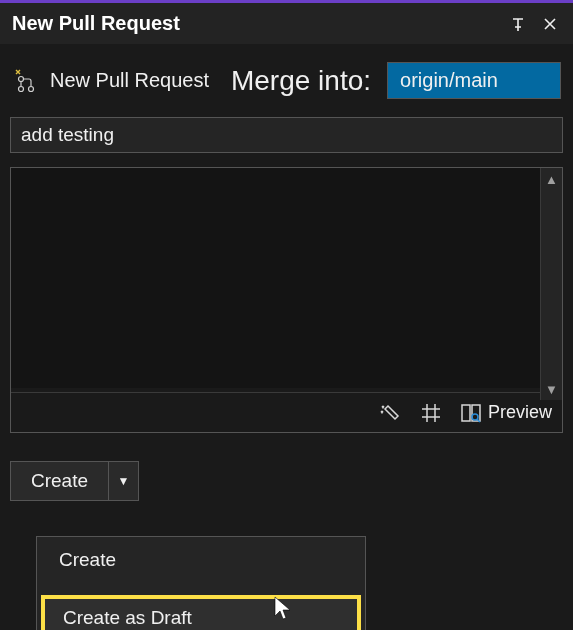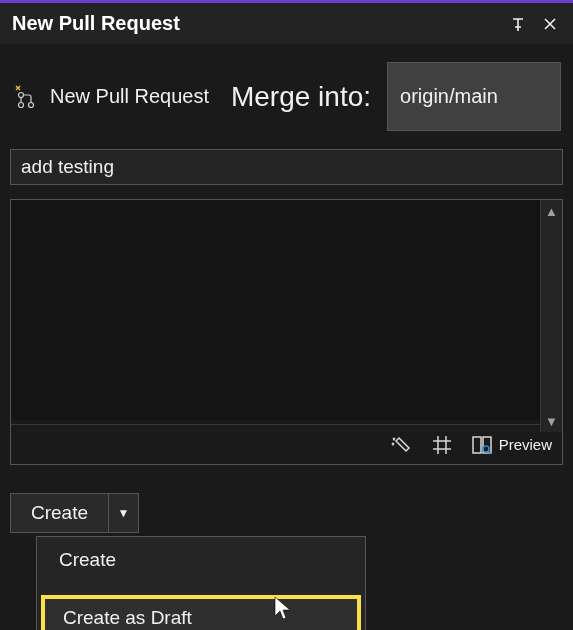--- a/index.html
+++ b/index.html
@@ -9,30 +9,30 @@
   .title-bar .title { font-size: 20px; font-weight: 600; color: #ffffff; flex: 0 0 auto; }
   .title-bar .spacer { flex: 1; }
   .title-bar .pin-icon, .title-bar .close-icon { width: 22px; height: 22px; display: flex; align-items: center; justify-content: center; cursor: pointer; color: #f0f0f0; }
   .pin-icon svg, .close-icon svg { stroke: #f0f0f0; stroke-width: 1.6; fill: none; }
   .content { padding: 18px 10px 10px 10px; }
   .header-row { display: flex; align-items: center; gap: 12px; margin-bottom: 18px; padding: 0 2px; }
   .pr-icon { width: 26px; height: 26px; display: flex; align-items: center; justify-content: center; }
   .pr-icon svg { stroke: #d0d0d0; stroke-width: 1.2; fill: none; }
   .header-label { font-size: 20px; color: #f0f0f0; }
   .merge-label { font-size: 28px; color: #f0f0f0; margin-left: 10px; }
-  .branch-box { border: 1px solid #555; padding: 22px 12px; font-size: 20px; color: #f0f0f0; background: #404040; margin-left: 4px; flex: 1; white-space: nowrap; overflow: hidden; }
+  .branch-box { border: 1px solid #555; padding: 6px 12px; font-size: 20px; color: #f0f0f0; background: #0369a1; margin-left: 4px; flex: 1; white-space: nowrap; overflow: hidden; }
   .title-input { width: 100%; border: 1px solid #555; background: #252525; color: #f0f0f0; font-size: 19px; padding: 8px 10px; height: 36px; outline: none; }
   .desc-wrap { position: relative; margin-top: 14px; border: 1px solid #555; }
   .desc-area { width: 100%; height: 220px; background: #141414; border: none; resize: none; color: #f0f0f0; font-size: 17px; padding: 8px; outline: none; }
   .scrollbar { position: absolute; right: 0; top: 0; bottom: 32px; width: 22px; background: #252525; display: flex; flex-direction: column; justify-content: space-between; border-left: 1px solid #3a3a3a; }
   .scroll-arrow { height: 22px; display: flex; align-items: center; justify-content: center; color: #a0a0a0; font-size: 13px; }
   .toolbar { display: flex; justify-content: flex-end; align-items: center; gap: 16px; height: 40px; padding: 0 10px; background: #1a1a1a; border-top: 1px solid #3a3a3a; }
   .tool-icon { width: 26px; height: 26px; display: flex; align-items: center; justify-content: center; cursor: pointer; }
   .tool-icon svg { stroke: #d8d8d8; stroke-width: 1.5; fill: none; }
-  .preview-btn { display: flex; align-items: center; gap: 6px; cursor: pointer; font-size: 15px; color: #f0f0f0; }
+  .preview-btn { display: flex; align-items: center; gap: 6px; cursor: pointer; font-size: 18px; color: #f0f0f0; }
   .preview-btn svg { stroke: #d8d8d8; stroke-width: 1.5; fill: none; }
   .create-row { margin-top: 28px; display: flex; align-items: center; }
   .create-split { display: flex; border: 1px solid #555; }
   .create-btn { background: #2a2a2a; color: #f0f0f0; font-size: 19px; padding: 8px 20px; border: none; cursor: pointer; }
   .create-caret { background: #2a2a2a; border: none; border-left: 1px solid #555; width: 30px; display: flex; align-items: center; justify-content: center; cursor: pointer; color: #f0f0f0; font-size: 12px; }
   .dropdown { position: absolute; left: 36px; top: 536px; width: 330px; background: #252525; border: 1px solid #555; padding: 4px; }
   .dropdown-item { font-size: 19px; padding: 8px 18px; color: #f0f0f0; cursor: pointer; }
   .dropdown-item.highlight { border: 4px solid #fde047; background: #2f2f2f; margin-top: 16px; }
   .cursor { position: absolute; left: 274px; top: 596px; pointer-events: none; }
   .cursor svg { fill: #ffffff; stroke: #000; stroke-width: 0.6; }

